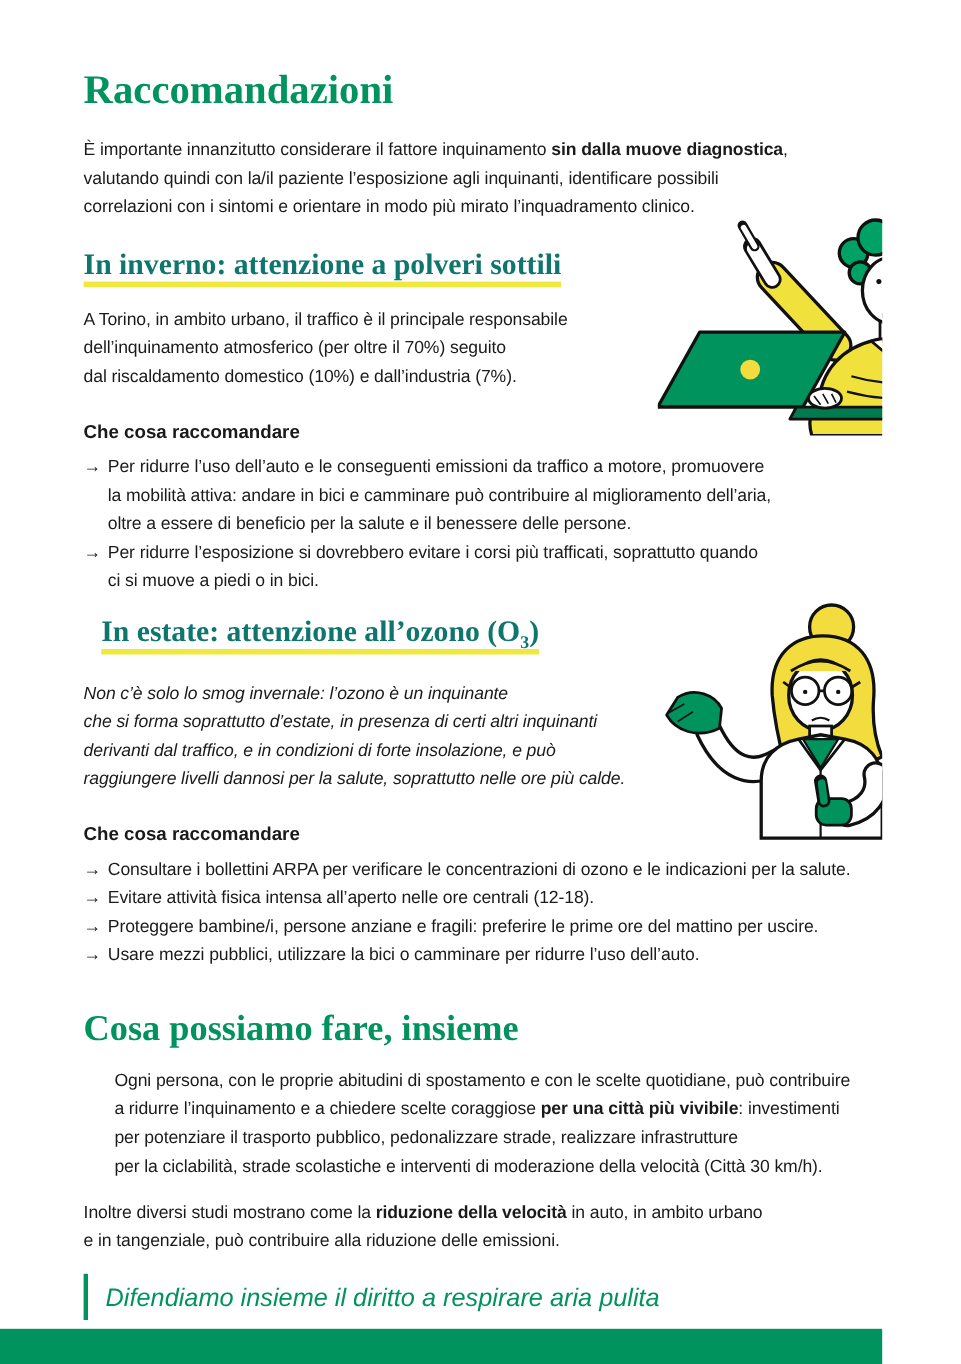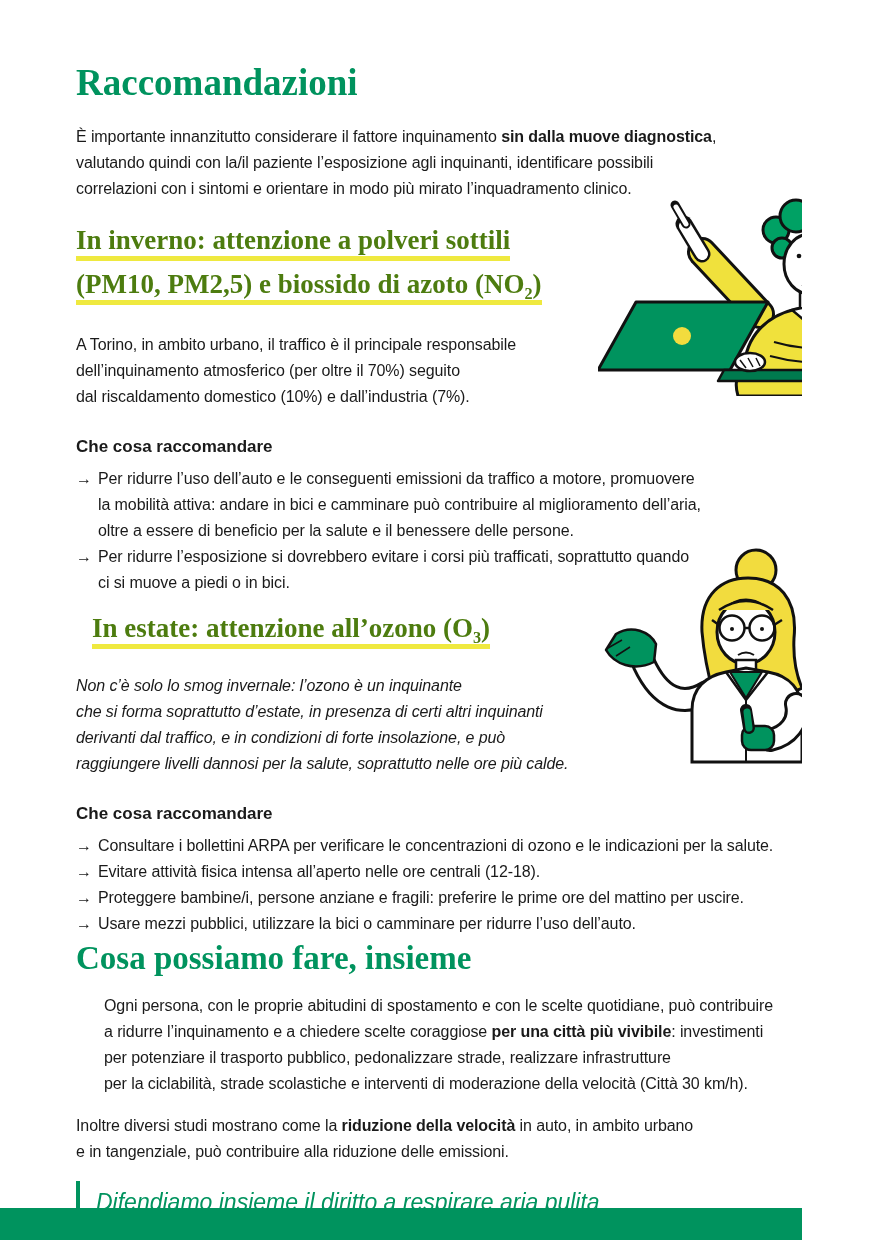--- a/index.html
+++ b/index.html
@@ -26,21 +26,21 @@
     letter-spacing:-0.1px;
     color:#1a1a1a;
   }
   .intro{margin-top:20px;}
   .b{font-weight:700;}
   .section-heading{
     font-family:"Liberation Serif",serif;
     font-weight:700;
     font-size:27px;
     line-height:44px;
-    color:#4d7c0f;
+    color:#0f766e;
   }
   .h-winter{margin-top:14px;}
   .h-summer{margin-top:10px;margin-left:16px;}
   .underline-yellow{
     border-bottom:5px solid #EFE93F;
     padding-bottom:1px;
   }
   .section-heading sub{font-size:0.6em;}
   .p-torino{max-width:600px;}
   .p-summer{margin-top:12px;max-width:620px;font-style:italic;}
@@ -57,20 +57,21 @@
     font-size:16px;
     line-height:26px;
     letter-spacing:-0.1px;
   }
   .bullet .arrow{
     flex:0 0 22px;
     color:#1a1a1a;
   }
   .bullet .bullet-text{flex:1;}
   .together-heading{
+    margin-top:32px;
     font-family:"Liberation Serif",serif;
     font-weight:700;
     font-size:33px;
     line-height:42px;
     color:#00935E;
   }
   .p-together{margin-top:14px;margin-left:28px;}
   .p-together2{margin-top:16px;}
   .quote{
     margin-top:16px;
@@ -108,21 +109,20 @@
     <div class="main-title">Raccomandazioni</div>
 
     <p class="body-text intro">
       <span>È importante innanzitutto considerare il fattore inquinamento </span><span class="b">sin dalla muove diagnostica</span><span>,</span><br>
       <span>valutando quindi con la/il paziente l’esposizione agli inquinanti, identificare possibili</span><br>
       <span>correlazioni con i sintomi e orientare in modo più mirato l’inquadramento clinico.</span>
     </p>
 
     <div class="section-heading h-winter">
       <span class="underline-yellow">In inverno: attenzione a polveri sottili</span><br>
-      <span class="underline-yellow"><span>(PM10, PM2,5) e biossido di azoto (NO</span><sub>2</sub><span>)</span></span>
     </div>
 
     <p class="body-text p-torino">
       <span>A Torino, in ambito urbano, il traffico è il principale responsabile</span><br>
       <span>dell’inquinamento atmosferico (per oltre il 70%) seguito</span><br>
       <span>dal riscaldamento domestico (10%) e dall’industria (7%).</span>
     </p>
 
     <div class="subhead">Che cosa raccomandare</div>
 

